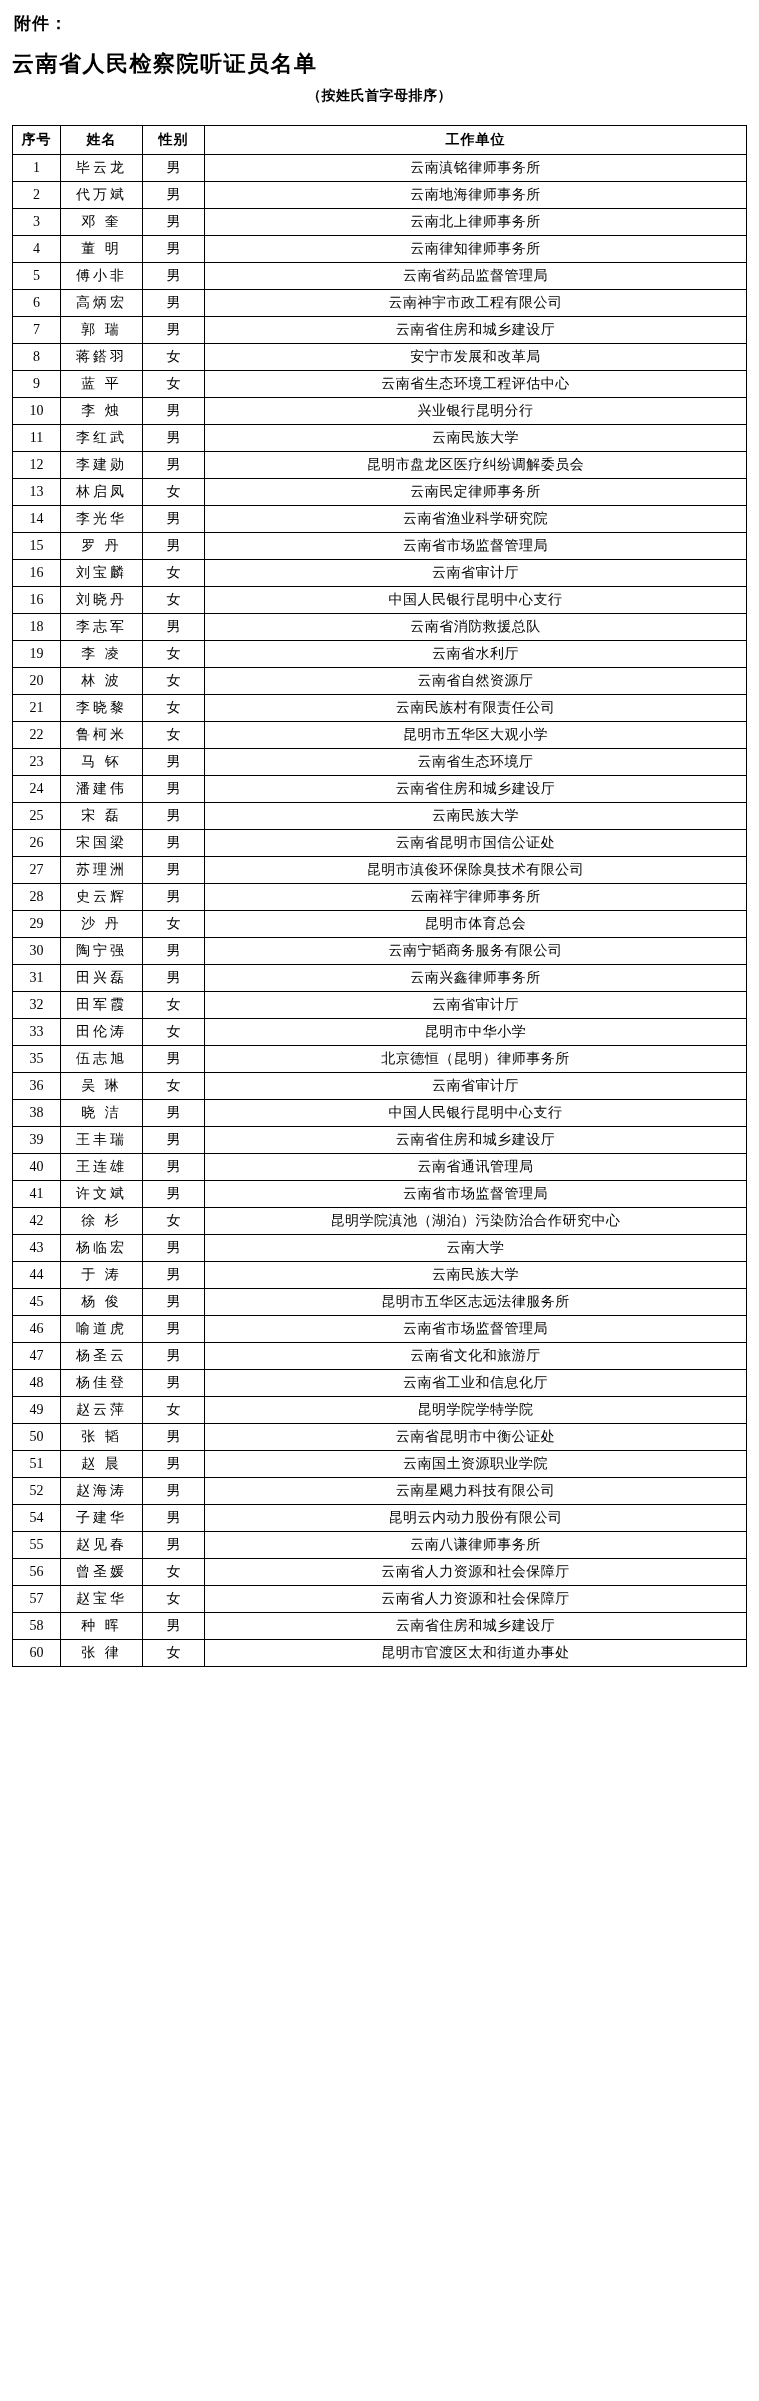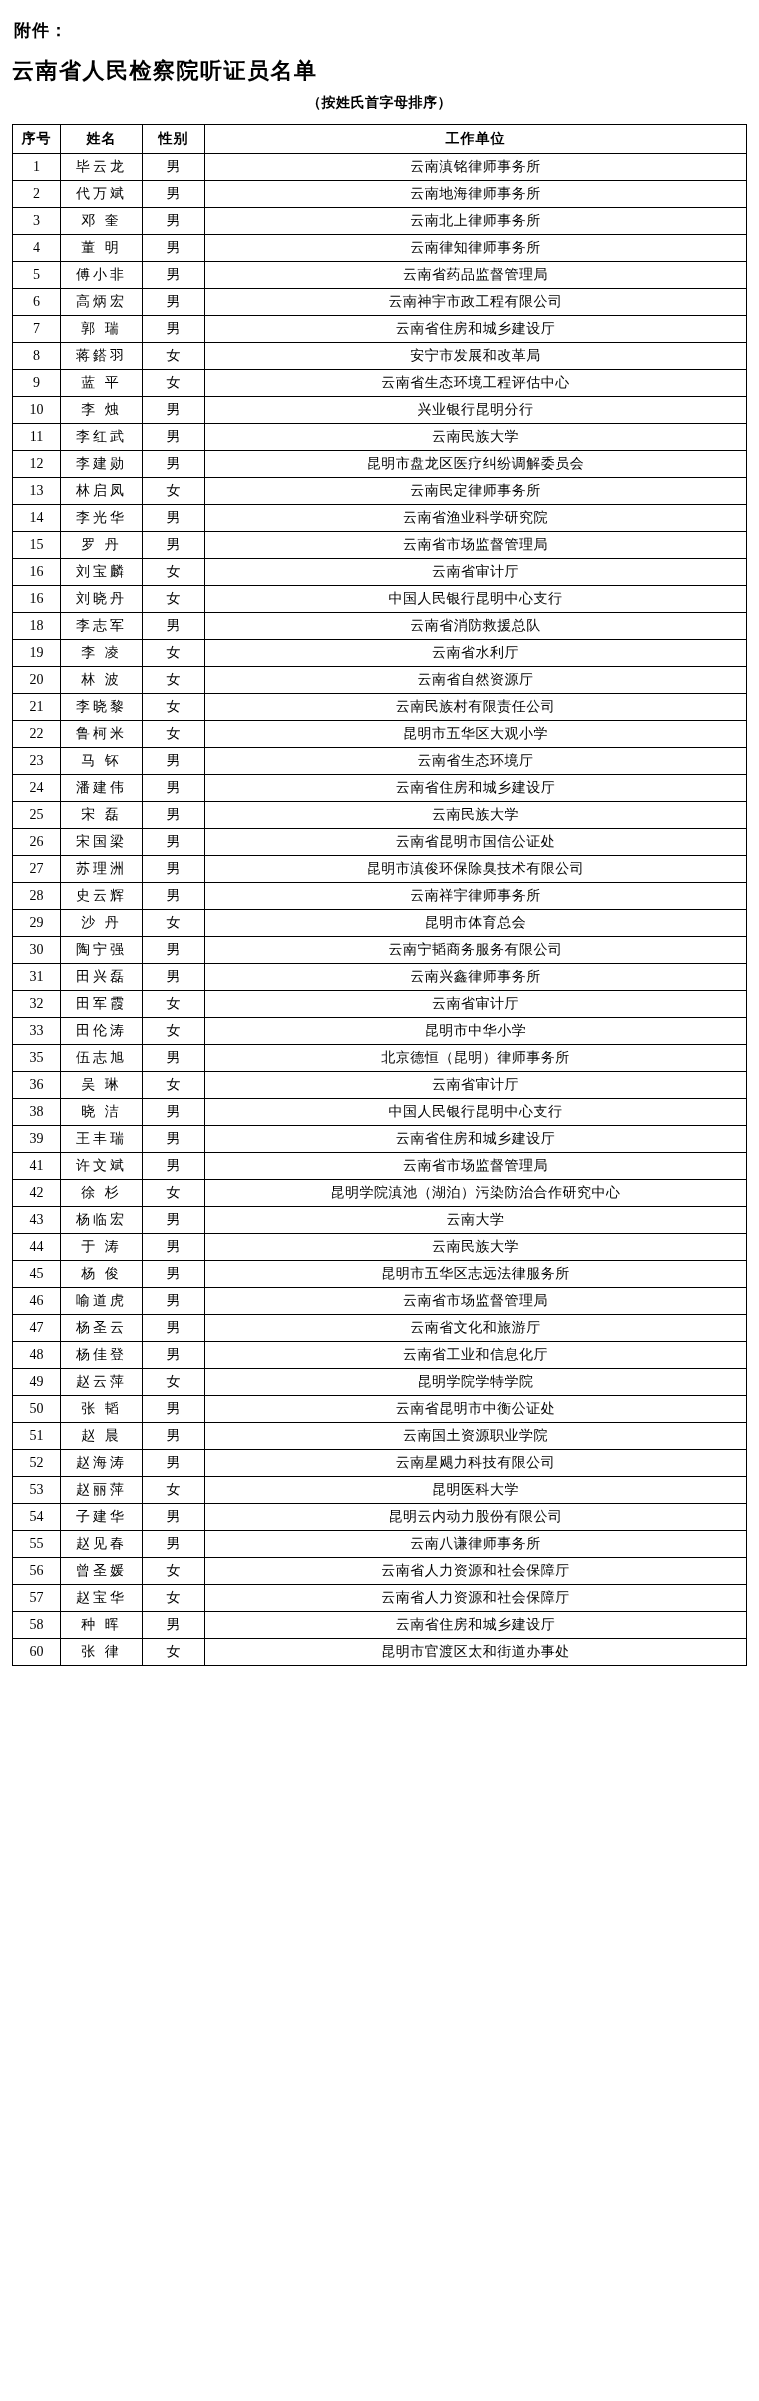--- a/index.html
+++ b/index.html
@@ -8,40 +8,40 @@
     background: #ffffff;
   }
   body {
     width: 759px;
     font-family: "Liberation Serif", "DejaVu Serif", serif;
     color: #000000;
   }
   .page {
     width: 759px;
     box-sizing: border-box;
-    padding: 17px 12px 4px 12px;
+    padding: 10px 12px 4px 12px;
   }
   .attachment-label {
     font-size: 17px;
     font-weight: bold;
     letter-spacing: 1px;
     margin: 2px 0 14px 2px;
   }
   .doc-title {
     font-size: 22px;
     font-weight: bold;
     letter-spacing: 1.5px;
     margin: 0 0 8px 0;
   }
   .doc-subtitle {
     text-align: center;
     font-size: 14px;
     font-weight: bold;
     letter-spacing: 0.5px;
-    margin: 0 0 12px 0;
+    margin: 0 0 20px 0;
   }
   table.roster {
     border-collapse: collapse;
     width: 100%;
     table-layout: fixed;
   }
   table.roster th,
   table.roster td {
     border: 1px solid #000000;
     text-align: center;
@@ -311,20 +311,26 @@
           <td class="sex">男</td>
           <td class="org">中国人民银行昆明中心支行</td>
         </tr>
         <tr>
           <td class="idx">39</td>
           <td class="name">王丰瑞</td>
           <td class="sex">男</td>
           <td class="org">云南省住房和城乡建设厅</td>
         </tr>
         <tr>
+          <td class="idx">40</td>
+          <td class="name">王连雄</td>
+          <td class="sex">男</td>
+          <td class="org">云南省通讯管理局</td>
+        </tr>
+        <tr>
           <td class="idx">41</td>
           <td class="name">许文斌</td>
           <td class="sex">男</td>
           <td class="org">云南省市场监督管理局</td>
         </tr>
         <tr>
           <td class="idx">42</td>
           <td class="name name-2">徐 杉</td>
           <td class="sex">女</td>
           <td class="org">昆明学院滇池（湖泊）污染防治合作研究中心</td>
@@ -383,26 +389,20 @@
           <td class="sex">男</td>
           <td class="org">云南国土资源职业学院</td>
         </tr>
         <tr>
           <td class="idx">52</td>
           <td class="name">赵海涛</td>
           <td class="sex">男</td>
           <td class="org">云南星飓力科技有限公司</td>
         </tr>
         <tr>
-          <td class="idx">53</td>
-          <td class="name">赵丽萍</td>
-          <td class="sex">女</td>
-          <td class="org">昆明医科大学</td>
-        </tr>
-        <tr>
           <td class="idx">54</td>
           <td class="name">子建华</td>
           <td class="sex">男</td>
           <td class="org">昆明云内动力股份有限公司</td>
         </tr>
         <tr>
           <td class="idx">55</td>
           <td class="name">赵见春</td>
           <td class="sex">男</td>
           <td class="org">云南八谦律师事务所</td>

